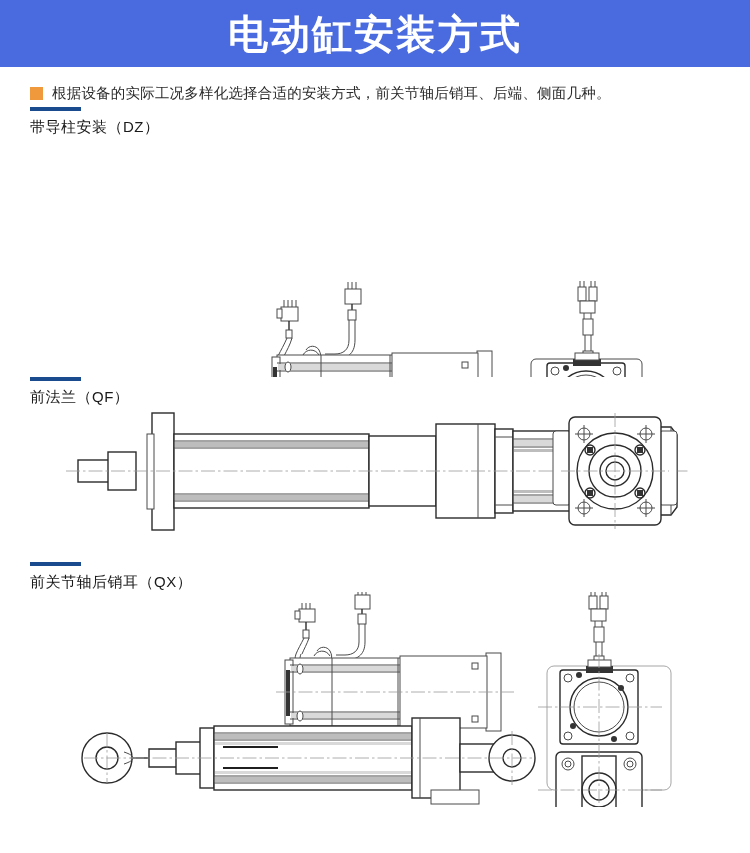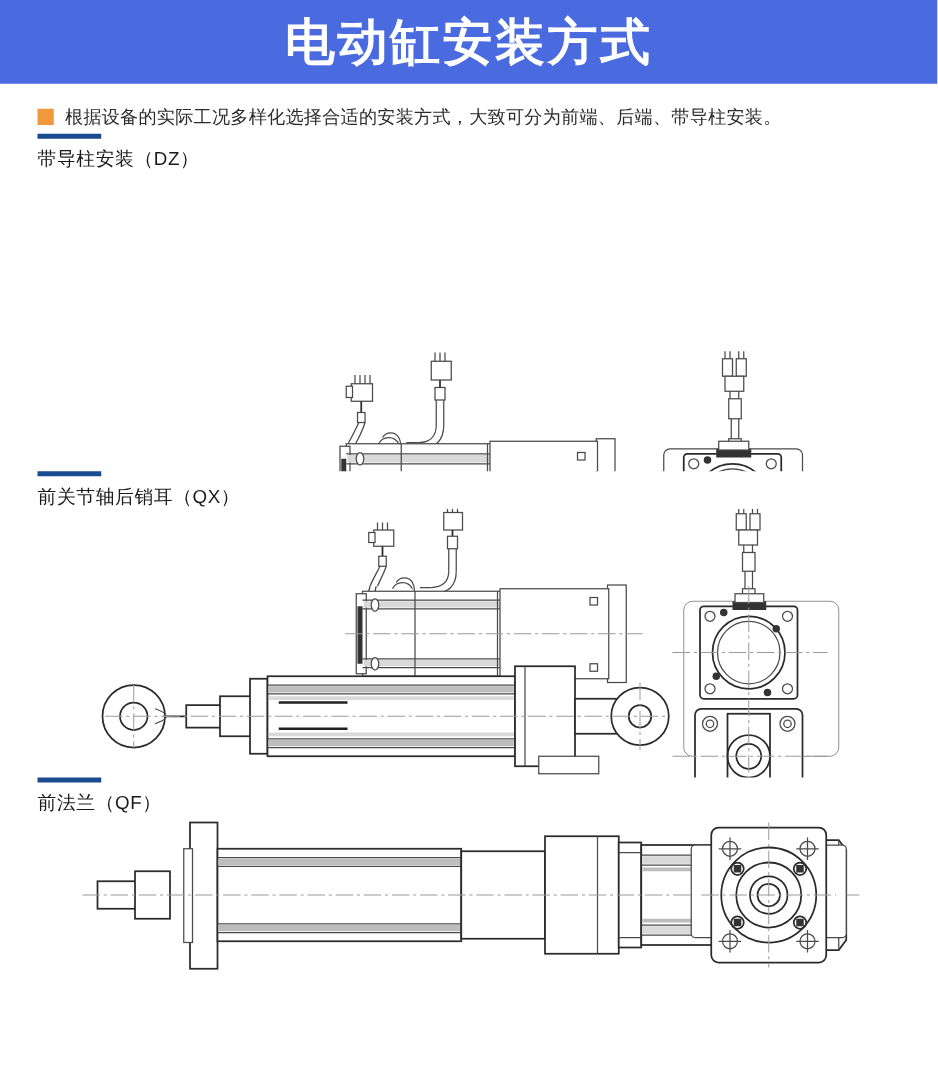--- a/index.html
+++ b/index.html
@@ -78,21 +78,21 @@
 <body>
 
 <div class="page">
 
   <div class="header">
     <div class="header-title">电动缸安装方式</div>
   </div>
 
   <div class="subtitle-row">
     <span class="bullet-square"></span>
-    <span class="subtitle-text">根据设备的实际工况多样化选择合适的安装方式，大致可分为前端、后端、带导柱安装。</span>
+    <span class="subtitle-text">根据设备的实际工况多样化选择合适的安装方式，前关节轴后销耳、后端、侧面几种。</span>
   </div>
 
   <div class="section">
     <div class="section-head">
       <div class="accent-bar"></div>
       <div class="section-label">带导柱安装（DZ）</div>
     </div>
 
     <div class="drawing-area">
       <svg width="750" height="240" viewBox="0 0 750 240">
@@ -218,20 +218,98 @@
             </g>
           </g>
         </g>
       </svg>
     </div>
   </div>
 
   <div class="section">
     <div class="section-head">
       <div class="accent-bar"></div>
+      <div class="section-label">前法兰（QF）</div>
+    </div>
+
+    <div class="drawing-area">
+      <svg width="750" height="155" viewBox="0 0 750 155">
+        <g>
+
+          <rect class="fillw-d" x="78" y="53" width="32" height="22"></rect>
+          <rect class="fillw-d" x="108" y="45" width="28" height="38"></rect>
+
+          <rect class="fillw-d" x="152" y="6" width="22" height="117"></rect>
+          <rect class="fillw" x="147" y="27" width="7" height="75"></rect>
+
+          <rect class="fillw-d" x="174" y="27" width="195" height="74"></rect>
+          <path class="ln" d="M174 34h195M174 41h195M174 87h195M174 94h195"></path>
+          <rect class="shade2" x="175" y="35" width="193" height="5"></rect>
+          <rect class="shade2" x="175" y="88" width="193" height="5"></rect>
+          <rect class="fillw-d" x="369" y="29" width="67" height="70"></rect>
+
+          <rect class="fillw-d" x="436" y="17" width="59" height="94"></rect>
+          <path class="ln" d="M478 17v94"></path>
+          <rect class="fillw-d" x="495" y="22" width="18" height="84"></rect>
+          <path class="ln" d="M495 30h18M495 98h18"></path>
+
+          <rect class="fillw-d" x="513" y="24" width="110" height="80"></rect>
+          <path class="ln" d="M513 32h110M513 40h110M513 88h110M513 96h110"></path>
+          <rect class="shade" x="514" y="33" width="108" height="6"></rect>
+          <rect class="shade" x="514" y="89" width="108" height="6"></rect>
+          <rect class="shade2" x="514" y="42" width="108" height="3"></rect>
+          <rect class="shade2" x="514" y="83" width="108" height="3"></rect>
+
+          <path class="fillw-d" d="M623 20h48l6 8v72l-6 8h-48z"></path>
+          <path class="ln" d="M671 20v88"></path>
+
+          <path class="ctr" d="M66 64h622"></path>
+        </g>
+
+        <g>
+
+          <rect class="fillw" x="553" y="24" width="18" height="74" rx="3"></rect>
+          <rect class="fillw" x="659" y="24" width="18" height="74" rx="3"></rect>
+
+          <rect class="fillw-d" x="569" y="10" width="92" height="108" rx="6"></rect>
+
+          <circle class="fillw-d" cx="615" cy="64" r="38"></circle>
+          <circle class="ln-d" cx="615" cy="64" r="26"></circle>
+          <circle class="ln-d" cx="615" cy="64" r="15"></circle>
+          <circle class="fillw-d" cx="615" cy="64" r="9"></circle>
+
+          <g class="ln">
+            <circle cx="584" cy="27" r="6"></circle>
+              <path d="M575 27h18M584 18v18"></path>
+            <circle cx="646" cy="27" r="6"></circle>
+              <path d="M637 27h18M646 18v18"></path>
+            <circle cx="584" cy="101" r="6"></circle>
+              <path d="M575 101h18M584 92v18"></path>
+            <circle cx="646" cy="101" r="6"></circle>
+              <path d="M637 101h18M646 92v18"></path>
+          </g>
+          <g>
+            <circle class="ln-d" cx="590" cy="43" r="5"></circle>
+              <rect class="dark" x="587" y="40" width="6" height="6"></rect>
+            <circle class="ln-d" cx="640" cy="43" r="5"></circle>
+              <rect class="dark" x="637" y="40" width="6" height="6"></rect>
+            <circle class="ln-d" cx="590" cy="86" r="5"></circle>
+              <rect class="dark" x="587" y="83" width="6" height="6"></rect>
+            <circle class="ln-d" cx="640" cy="86" r="5"></circle>
+              <rect class="dark" x="637" y="83" width="6" height="6"></rect>
+          </g>
+          <path class="ctr" d="M561 64h108M615 6v116"></path>
+        </g>
+      </svg>
+    </div>
+  </div>
+
+  <div class="section">
+    <div class="section-head">
+      <div class="accent-bar"></div>
       <div class="section-label">前关节轴后销耳（QX）</div>
     </div>
 
     <div class="drawing-area">
       <svg width="750" height="215" viewBox="0 0 750 215">
         <g>
 
           <g>
             <rect class="fillw" x="299" y="17" width="16" height="13"></rect>
             <path class="ln" d="M302 17v-6M306 17v-6M310 17v-6"></path>
@@ -345,91 +423,13 @@
               <circle cx="568" cy="224" r="3"></circle>
             <circle cx="630" cy="224" r="6"></circle>
               <circle cx="630" cy="224" r="3"></circle>
           </g>
           <path class="ctr" d="M538 115h124M538 198h124M599 62v150"></path>
         </g>
       </svg>
     </div>
   </div>
 
-  <div class="section">
-    <div class="section-head">
-      <div class="accent-bar"></div>
-      <div class="section-label">前法兰（QF）</div>
-    </div>
-
-    <div class="drawing-area">
-      <svg width="750" height="155" viewBox="0 0 750 155">
-        <g>
-
-          <rect class="fillw-d" x="78" y="53" width="32" height="22"></rect>
-          <rect class="fillw-d" x="108" y="45" width="28" height="38"></rect>
-
-          <rect class="fillw-d" x="152" y="6" width="22" height="117"></rect>
-          <rect class="fillw" x="147" y="27" width="7" height="75"></rect>
-
-          <rect class="fillw-d" x="174" y="27" width="195" height="74"></rect>
-          <path class="ln" d="M174 34h195M174 41h195M174 87h195M174 94h195"></path>
-          <rect class="shade2" x="175" y="35" width="193" height="5"></rect>
-          <rect class="shade2" x="175" y="88" width="193" height="5"></rect>
-          <rect class="fillw-d" x="369" y="29" width="67" height="70"></rect>
-
-          <rect class="fillw-d" x="436" y="17" width="59" height="94"></rect>
-          <path class="ln" d="M478 17v94"></path>
-          <rect class="fillw-d" x="495" y="22" width="18" height="84"></rect>
-          <path class="ln" d="M495 30h18M495 98h18"></path>
-
-          <rect class="fillw-d" x="513" y="24" width="110" height="80"></rect>
-          <path class="ln" d="M513 32h110M513 40h110M513 88h110M513 96h110"></path>
-          <rect class="shade" x="514" y="33" width="108" height="6"></rect>
-          <rect class="shade" x="514" y="89" width="108" height="6"></rect>
-          <rect class="shade2" x="514" y="42" width="108" height="3"></rect>
-          <rect class="shade2" x="514" y="83" width="108" height="3"></rect>
-
-          <path class="fillw-d" d="M623 20h48l6 8v72l-6 8h-48z"></path>
-          <path class="ln" d="M671 20v88"></path>
-
-          <path class="ctr" d="M66 64h622"></path>
-        </g>
-
-        <g>
-
-          <rect class="fillw" x="553" y="24" width="18" height="74" rx="3"></rect>
-          <rect class="fillw" x="659" y="24" width="18" height="74" rx="3"></rect>
-
-          <rect class="fillw-d" x="569" y="10" width="92" height="108" rx="6"></rect>
-
-          <circle class="fillw-d" cx="615" cy="64" r="38"></circle>
-          <circle class="ln-d" cx="615" cy="64" r="26"></circle>
-          <circle class="ln-d" cx="615" cy="64" r="15"></circle>
-          <circle class="fillw-d" cx="615" cy="64" r="9"></circle>
-
-          <g class="ln">
-            <circle cx="584" cy="27" r="6"></circle>
-              <path d="M575 27h18M584 18v18"></path>
-            <circle cx="646" cy="27" r="6"></circle>
-              <path d="M637 27h18M646 18v18"></path>
-            <circle cx="584" cy="101" r="6"></circle>
-              <path d="M575 101h18M584 92v18"></path>
-            <circle cx="646" cy="101" r="6"></circle>
-              <path d="M637 101h18M646 92v18"></path>
-          </g>
-          <g>
-            <circle class="ln-d" cx="590" cy="43" r="5"></circle>
-              <rect class="dark" x="587" y="40" width="6" height="6"></rect>
-            <circle class="ln-d" cx="640" cy="43" r="5"></circle>
-              <rect class="dark" x="637" y="40" width="6" height="6"></rect>
-            <circle class="ln-d" cx="590" cy="86" r="5"></circle>
-              <rect class="dark" x="587" y="83" width="6" height="6"></rect>
-            <circle class="ln-d" cx="640" cy="86" r="5"></circle>
-              <rect class="dark" x="637" y="83" width="6" height="6"></rect>
-          </g>
-          <path class="ctr" d="M561 64h108M615 6v116"></path>
-        </g>
-      </svg>
-    </div>
-  </div>
-
 </div>
 
 </body></html>

